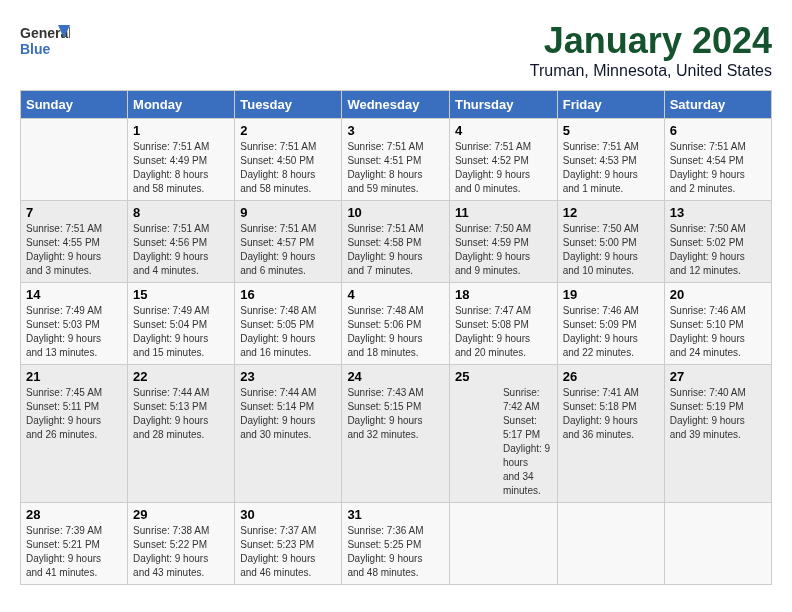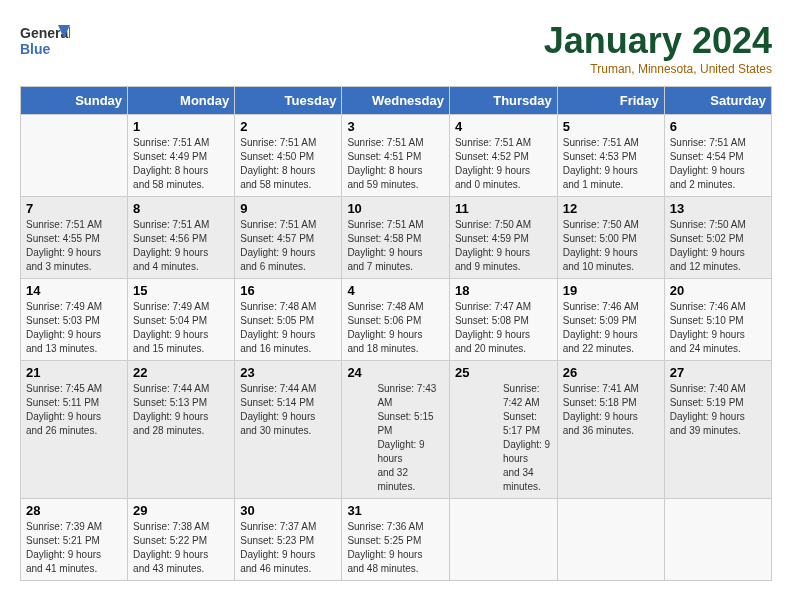--- a/index.html
+++ b/index.html
@@ -31,32 +31,32 @@
     }
     .title-block {
       text-align: right;
     }
     .month-title {
       font-size: 36px;
       font-weight: bold;
       color: #14532d;
     }
     .location {
-      font-size: 12px;
-      color: #a16207;
+      font-size: 16px;
+      color: #0f172a;
     }
     table {
       width: 100%;
       border-collapse: collapse;
       font-size: 11px;
     }
     thead tr th {
       background-color: #3a6ebf;
       color: #fff;
-      text-align: right;
+      text-align: left;
       padding: 6px 5px;
       font-size: 13px;
       font-weight: bold;
       border: 1px solid #ccc;
     }
     tbody tr td {
       border: 1px solid #ccc;
       vertical-align: top;
       padding: 4px 5px;
       height: 80px;
@@ -275,21 +275,21 @@
         </td>
         <td>
           <div class="day-num">23</div>
           <div class="day-info" style="white-space: pre-line;">Sunrise: 7:44 AM
 Sunset: 5:14 PM
 Daylight: 9 hours
 and 30 minutes.</div>
         </td>
         <td>
           <div class="day-num">24</div>
-          <div class="day-info" style="white-space: pre-line; margin-left: 30px;">Sunrise: 7:43 AM
+          <div class="day-info" style="white-space: pre-line;">Sunrise: 7:43 AM
 Sunset: 5:15 PM
 Daylight: 9 hours
 and 32 minutes.</div>
         </td>
         <td>
           <div class="day-num">25</div>
           <div class="day-info" style="white-space: pre-line; margin-left: 48px;">Sunrise: 7:42 AM
 Sunset: 5:17 PM
 Daylight: 9 hours
 and 34 minutes.</div>

